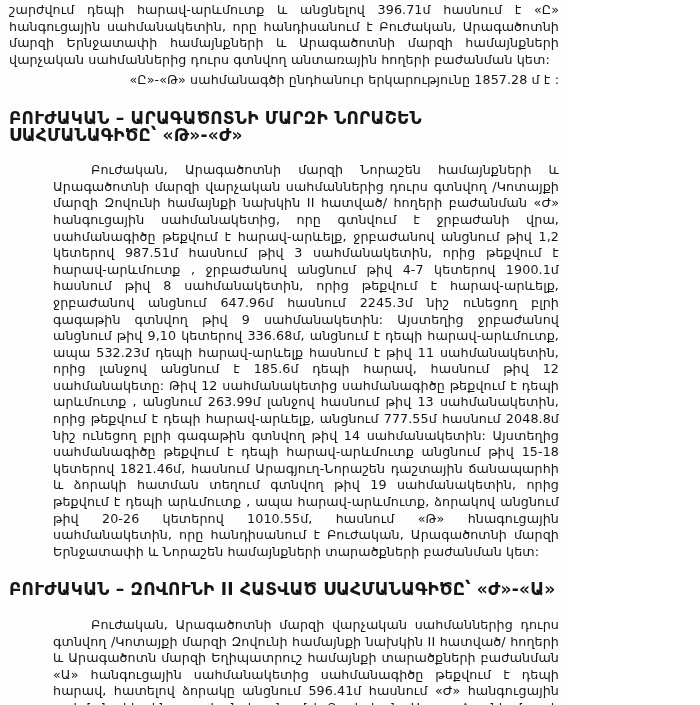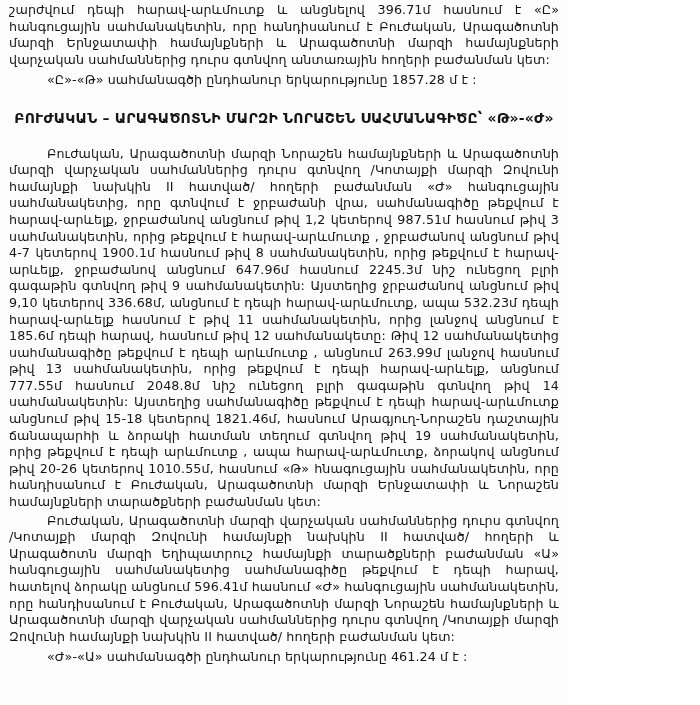--- a/index.html
+++ b/index.html
@@ -25,46 +25,48 @@
   .para {
     margin: 0;
     text-align: justify;
   }
   .para.indent {
     text-indent: 38px;
   }
   .length-line {
     margin: 4px 0 0 0;
     text-indent: 38px;
-    text-align: left;
+    text-align: right;
   }
   .section-heading {
     margin: 21px 0 19px 0;
-    text-align: center;
+    text-align: left;
     font-weight: bold;
-    font-size: 14px;
+    font-size: 17px;
     text-indent: 0;
     letter-spacing: 0.2px;
   }
   .body-block {
     margin-top: 2px;
+    margin-left: 44px;
   }
 </style>
 </head>
 <body>
 
 <div class="page">
 
   <p class="para">շարժվում դեպի հարավ-արևմուտք և անցնելով 396.71մ հասնում է «Ը» հանգուցային սահմանակետին, որը հանդիսանում է  Բուժական, Արագածոտնի մարզի Երնջատափի համայնքների և Արագածոտնի  մարզի համայնքների վարչական սահմաններից դուրս գտնվող անտառային հողերի բաժանման կետ:</p>
 
   <p class="length-line">«Ը»-«Թ» սահմանագծի ընդհանուր երկարությունը 1857.28 մ  է :</p>
 
   <h2 class="section-heading">ԲՈՒԺԱԿԱՆ – ԱՐԱԳԱԾՈՏՆԻ ՄԱՐԶԻ ՆՈՐԱՇԵՆ  ՍԱՀՄԱՆԱԳԻԾԸ՝ «Թ»-«Ժ»</h2>
 
   <p class="para indent body-block">Բուժական, Արագածոտնի մարզի Նորաշեն համայնքների և Արագածոտնի մարզի վարչական սահմաններից դուրս գտնվող /Կոտայքի մարզի Զովունի համայնքի նախկին  II հատված/ հողերի բաժանման «Ժ» հանգուցային սահմանակետից, որը գտնվում է ջրբաժանի վրա, սահմանագիծը թեքվում է հարավ-արևելք, ջրբաժանով անցնում թիվ 1,2 կետերով 987.51մ հասնում թիվ 3 սահմանակետին, որից թեքվում է հարավ-արևմուտք , ջրբաժանով անցնում  թիվ 4-7 կետերով 1900.1մ հասնում թիվ 8 սահմանակետին, որից թեքվում է հարավ-արևելք, ջրբաժանով անցնում  647.96մ հասնում 2245.3մ նիշ ունեցող բլրի գագաթին գտնվող թիվ 9 սահմանակետին: Այստեղից ջրբաժանով անցնում թիվ 9,10 կետերով 336.68մ,  անցնում է դեպի հարավ-արևմուտք, ապա 532.23մ դեպի հարավ-արևելք հասնում է թիվ 11 սահմանակետին, որից լանջով անցնում է 185.6մ դեպի հարավ, հասնում  թիվ 12 սահմանակետը: Թիվ 12 սահմանակետից սահմանագիծը թեքվում է դեպի արևմուտք , անցնում 263.99մ լանջով հասնում թիվ 13 սահմանակետին, որից թեքվում է դեպի հարավ-արևելք, անցնում 777.55մ հասնում 2048.8մ նիշ ունեցող բլրի գագաթին գտնվող թիվ 14 սահմանակետին: Այստեղից սահմանագիծը թեքվում է դեպի հարավ-արևմուտք անցնում թիվ 15-18 կետերով 1821.46մ,  հասնում Արագյուղ-Նորաշեն դաշտային ճանապարհի և ձորակի հատման տեղում գտնվող թիվ 19 սահմանակետին, որից թեքվում է դեպի արևմուտք , ապա հարավ-արևմուտք, ձորակով  անցնում թիվ 20-26 կետերով  1010.55մ, հասնում «Թ» հնագուցային սահմանակետին, որը հանդիսանում է Բուժական, Արագածոտնի մարզի Երնջատափի  և Նորաշեն համայնքների տարածքների բաժանման կետ:</p>
 
 
+  <h2 class="section-heading">ԲՈՒԺԱԿԱՆ – ԶՈՎՈՒՆԻ II ՀԱՏՎԱԾ  ՍԱՀՄԱՆԱԳԻԾԸ՝ «Ժ»-«Ա»</h2>
 
   <p class="para indent body-block">Բուժական, Արագածոտնի մարզի վարչական սահմաններից դուրս գտնվող /Կոտայքի մարզի Զովունի համայնքի նախկին  II հատված/ հողերի և Արագածոտն մարզի Եղիպատրուշ համայնքի տարածքների բաժանման «Ա» հանգուցային սահմանակետից սահմանագիծը թեքվում է դեպի հարավ, հատելով ձորակը անցնում 596.41մ հասնում «Ժ» հանգուցային սահմանակետին, որը հանդիսանում է  Բուժական, Արագածոտնի մարզի Նորաշեն համայնքների և Արագածոտնի մարզի վարչական սահմաններից դուրս գտնվող /Կոտայքի մարզի Զովունի համայնքի նախկին  II հատված/ հողերի բաժանման կետ:</p>
 
   <p class="length-line">«Ժ»-«Ա» սահմանագծի ընդհանուր երկարությունը 461.24 մ  է :</p>
 
 </div>
 
 </body></html>

